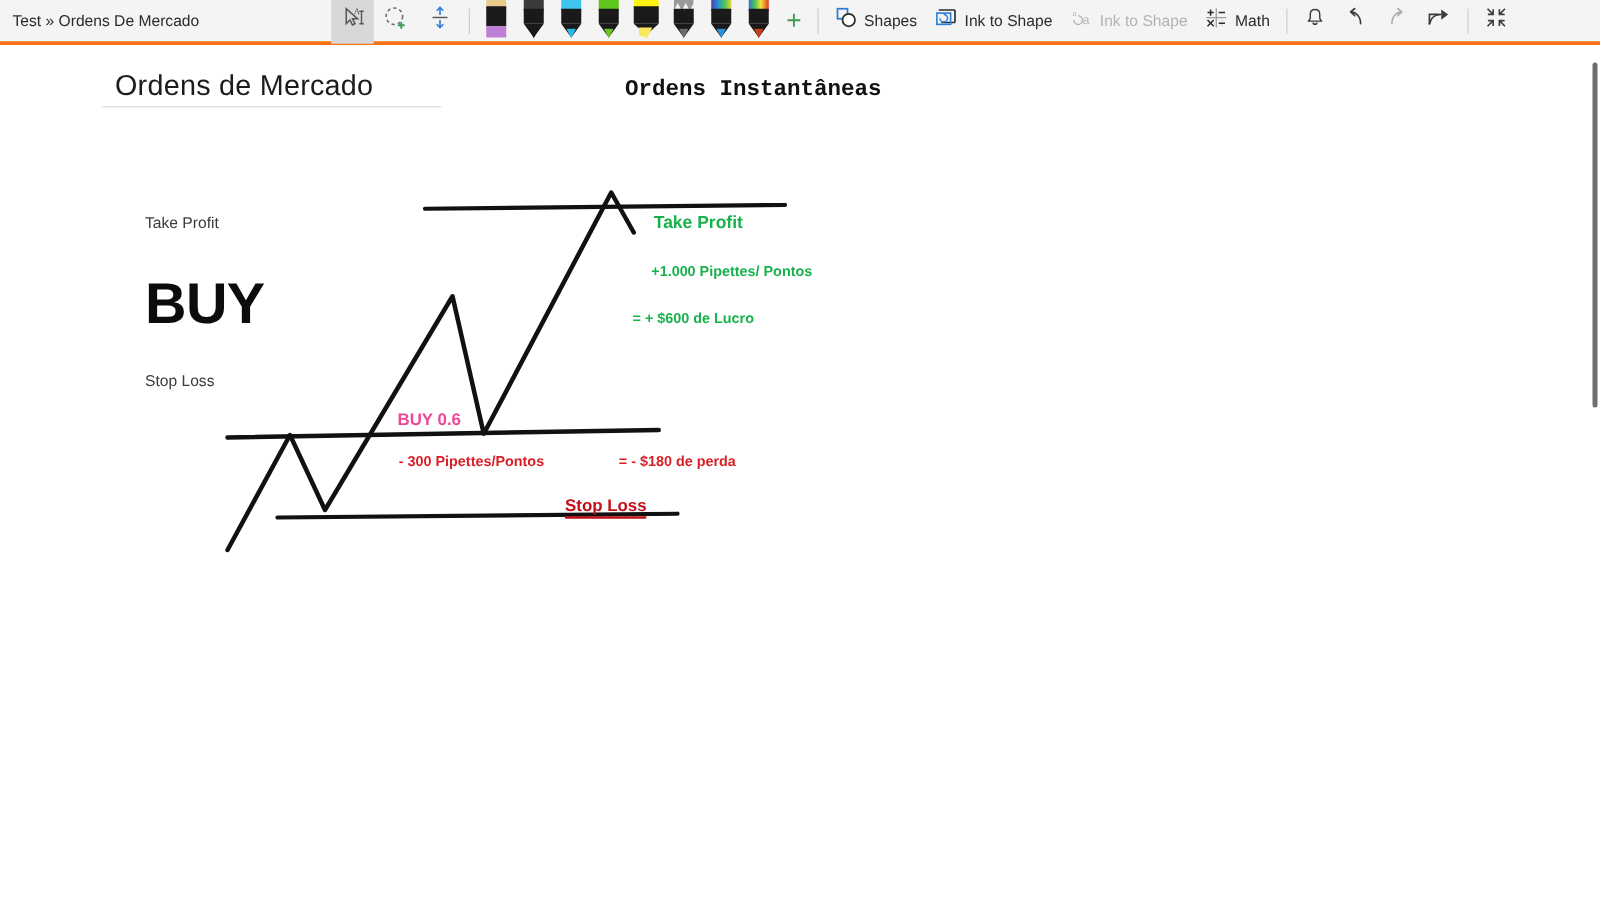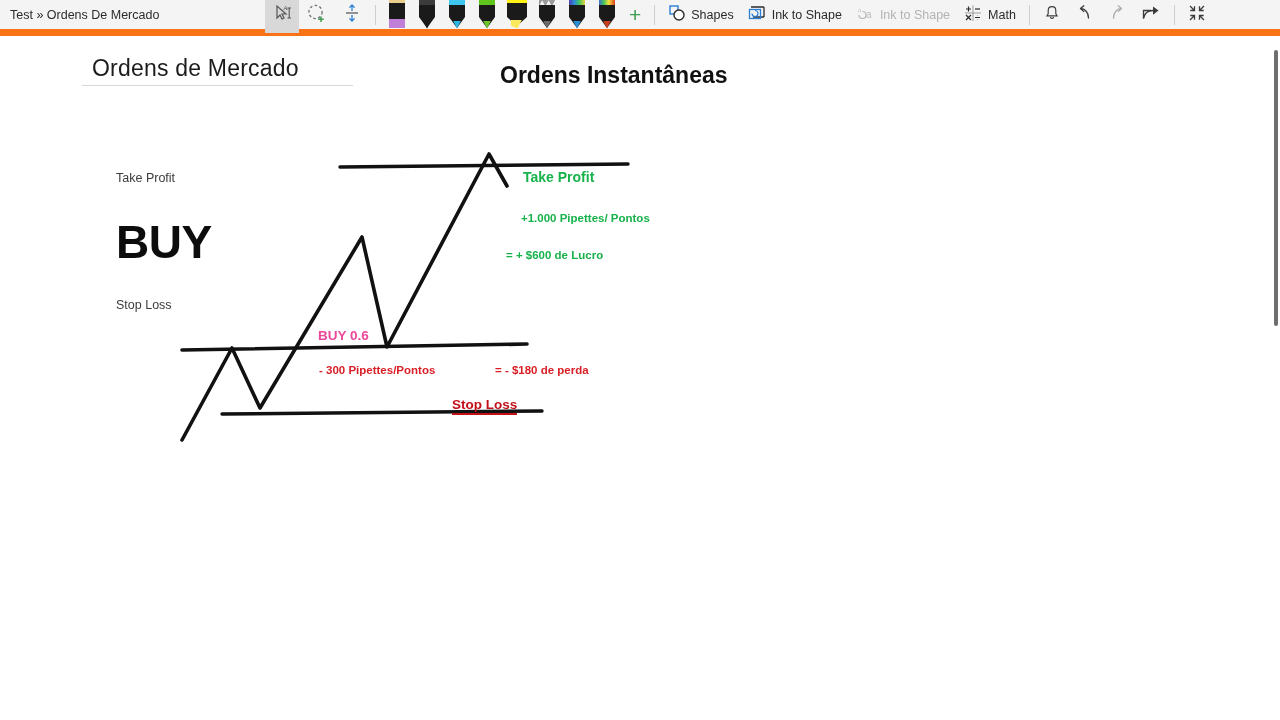--- a/index.html
+++ b/index.html
@@ -11,21 +11,21 @@
     background: #ffffff;
     font-family: "Liberation Sans", sans-serif;
   }
 
   
   #toolbar {
     position: absolute;
     left: 0; top: 0;
     width: 1280px; height: 36px;
     background: #f4f4f4;
-    border-bottom: 7px solid #f97316;
+    border-bottom: 3px solid #f97316;
     display: flex;
     align-items: center;
   }
   #breadcrumb {
     padding-left: 10px;
     font-size: 12.5px;
     color: #2b2b2b;
     white-space: nowrap;
     overflow: hidden;
     width: 265px;
@@ -126,24 +126,25 @@
   #page-title-rule {
     position: absolute;
     left: 40px; top: 48px;
     width: 271px; height: 1px;
     background: #d9d9d9;
   }
 
   #heading-instant {
     position: absolute;
     left: 458px; top: 25px;
-    font-size: 23px;
+    font-size: 18px;
     font-weight: bold;
     color: #111;
     white-space: nowrap;
+    font-family: Liberation Mono, monospace;
   }
 
   
   #drawing {
     position: absolute;
     left: 0; top: 0;
     width: 1280px; height: 683px;
   }
 
   .ann { position: absolute; white-space: nowrap; }

